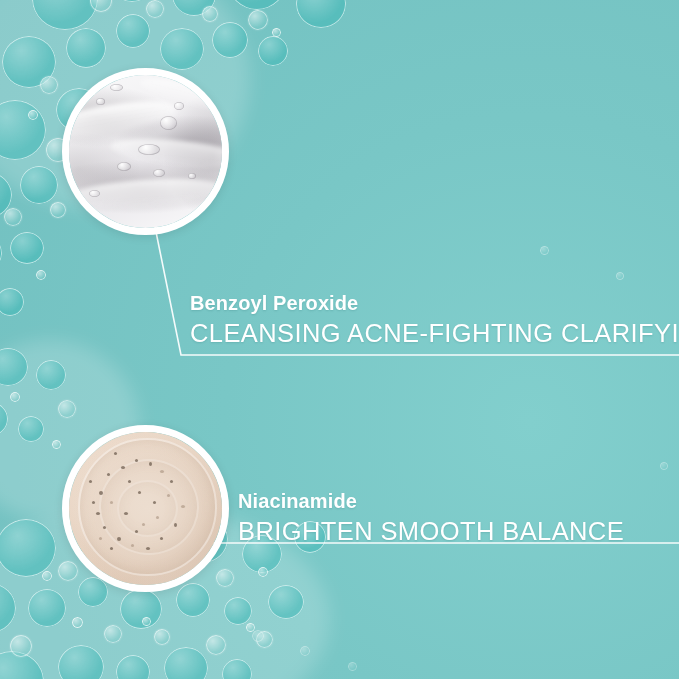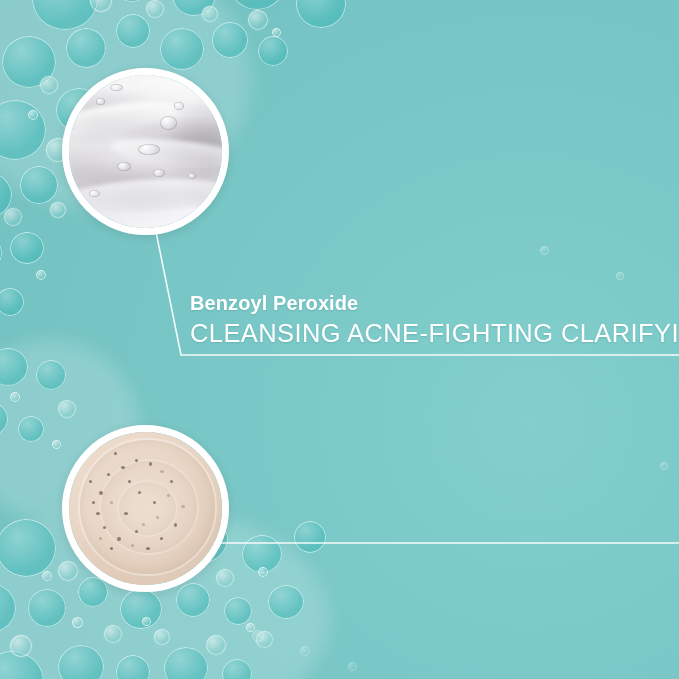--- a/index.html
+++ b/index.html
@@ -245,14 +245,18 @@
       <div class="speck" style="left:30%;top:72%;width:3px;height:3px;"></div>
       <div class="speck lt" style="left:24%;top:66%;width:3px;height:3px;"></div>
     </div>
   </div>
 
   <div class="label" id="label-bp">
     <div class="ttl">Benzoyl Peroxide</div>
     <div class="sub">CLEANSING ACNE-FIGHTING CLARIFYING</div>
   </div>
 
+  <div class="label" id="label-ni">
+    <div class="ttl">Niacinamide</div>
+    <div class="sub">BRIGHTEN SMOOTH BALANCE</div>
+  </div>
 
 </div>
 
 </body></html>

